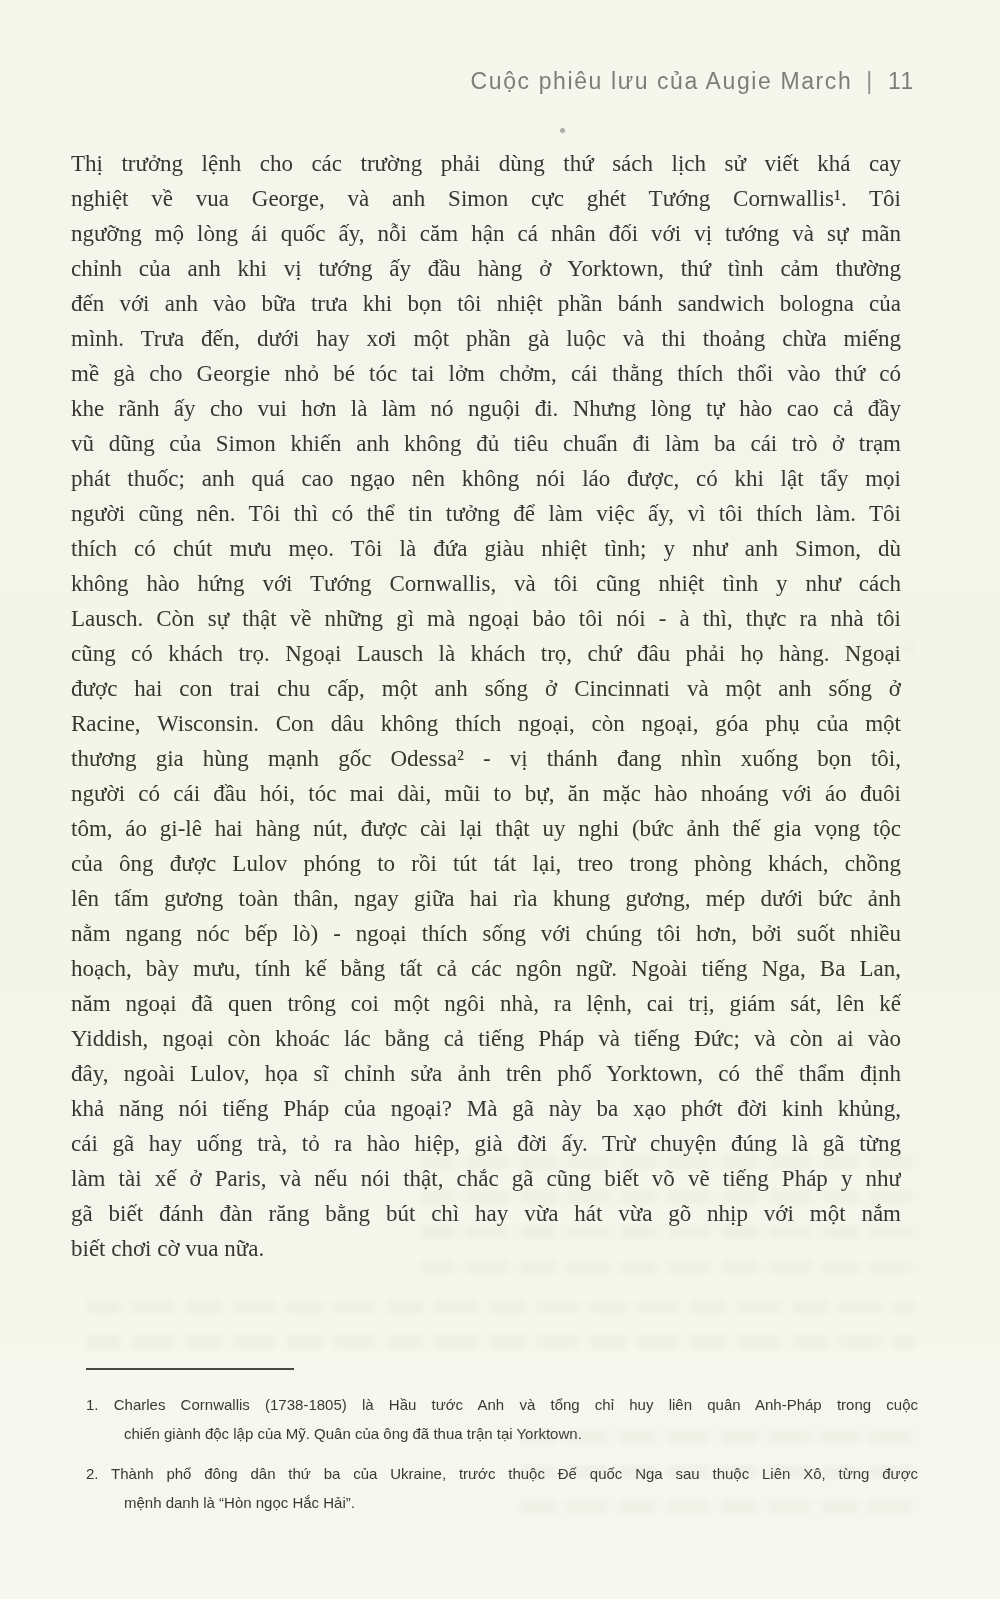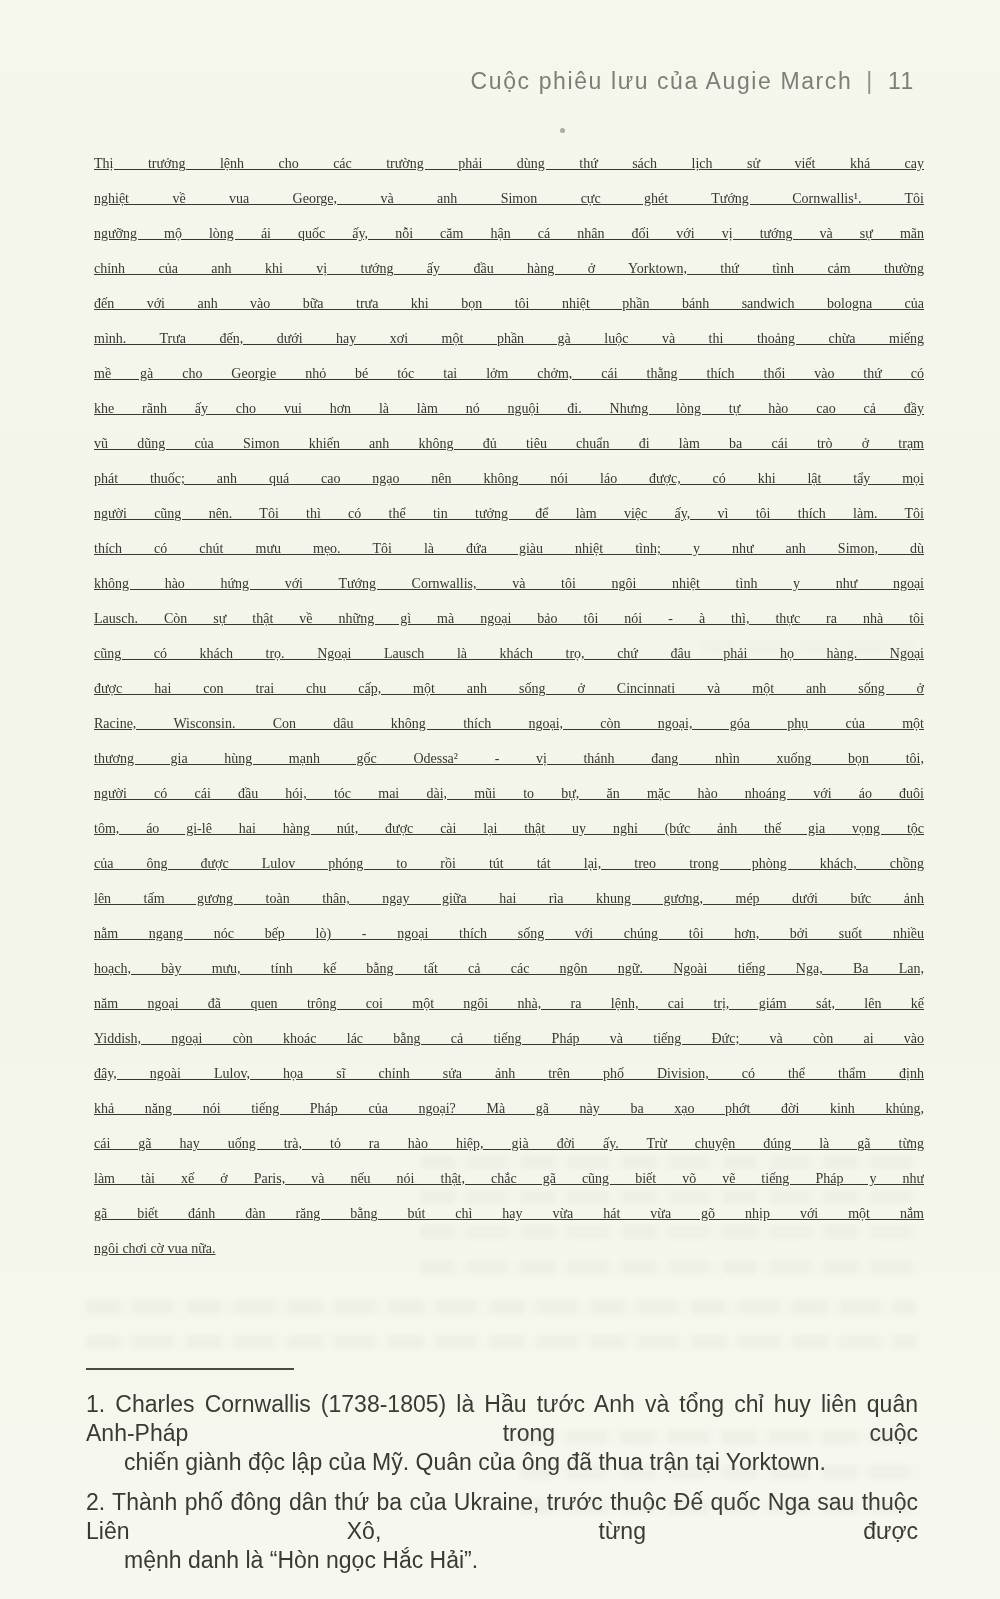--- a/index.html
+++ b/index.html
@@ -29,45 +29,44 @@
     font-size:23px;
     font-weight:400;
     letter-spacing:1.6px;
     color:var(--header-text);
     white-space:nowrap;
   }
   .header .sep{margin:0 14px;color:#8f8f88;}
   
   .body{
     position:absolute;
-    top:146px;left:94px;
+    top:146px;left:71px;
     width:830px;
     color:var(--body-text);
-    font-size:14px;
-    text-decoration:underline;
+    font-size:23px;
   }
   .body-line{
     height:35px;
     line-height:35px;
     text-align:justify;
     text-align-last:justify;
     white-space:normal;
     overflow:hidden;
   }
   .body-line.last{
     text-align-last:left;
   }
   
   .footnotes{
     position:absolute;
     top:1368px;left:86px;
     width:832px;
     font-family:"Liberation Sans","DejaVu Sans",sans-serif;
     color:var(--footnote-text);
-    font-size:23px;
+    font-size:15px;
   }
   .fn-divider{
     width:208px;height:2px;
     background:var(--divider);
     margin-bottom:20px;
   }
   .footnote{margin-bottom:11px;}
   .fn-line{
     line-height:29px;
     text-align:justify;
@@ -117,40 +116,40 @@
       <div class="body-line">ngưỡng mộ lòng ái quốc ấy, nỗi căm hận cá nhân đối với vị tướng và sự mãn</div>
       <div class="body-line">chỉnh của anh khi vị tướng ấy đầu hàng ở Yorktown, thứ tình cảm thường</div>
       <div class="body-line">đến với anh vào bữa trưa khi bọn tôi nhiệt phần bánh sandwich bologna của</div>
       <div class="body-line">mình. Trưa đến, dưới hay xơi một phần gà luộc và thi thoảng chừa miếng</div>
       <div class="body-line">mề gà cho Georgie nhỏ bé tóc tai lởm chởm, cái thằng thích thổi vào thứ có</div>
       <div class="body-line">khe rãnh ấy cho vui hơn là làm nó nguội đi. Nhưng lòng tự hào cao cả đầy</div>
       <div class="body-line">vũ dũng của Simon khiến anh không đủ tiêu chuẩn đi làm ba cái trò ở trạm</div>
       <div class="body-line">phát thuốc; anh quá cao ngạo nên không nói láo được, có khi lật tẩy mọi</div>
       <div class="body-line">người cũng nên. Tôi thì có thể tin tưởng để làm việc ấy, vì tôi thích làm. Tôi</div>
       <div class="body-line">thích có chút mưu mẹo. Tôi là đứa giàu nhiệt tình; y như anh Simon, dù</div>
-      <div class="body-line">không hào hứng với Tướng Cornwallis, và tôi ngôi nhiệt tình y như ngoại</div>
+      <div class="body-line">không hào hứng với Tướng Cornwallis, và tôi cũng nhiệt tình y như cách</div>
       <div class="body-line">Lausch. Còn sự thật về những gì mà ngoại bảo tôi nói - à thì, thực ra nhà tôi</div>
       <div class="body-line">cũng có khách trọ. Ngoại Lausch là khách trọ, chứ đâu phải họ hàng. Ngoại</div>
       <div class="body-line">được hai con trai chu cấp, một anh sống ở Cincinnati và một anh sống ở</div>
       <div class="body-line">Racine, Wisconsin. Con dâu không thích ngoại, còn ngoại, góa phụ của một</div>
       <div class="body-line">thương gia hùng mạnh gốc Odessa² - vị thánh đang nhìn xuống bọn tôi,</div>
       <div class="body-line">người có cái đầu hói, tóc mai dài, mũi to bự, ăn mặc hào nhoáng với áo đuôi</div>
       <div class="body-line">tôm, áo gi-lê hai hàng nút, được cài lại thật uy nghi (bức ảnh thế gia vọng tộc</div>
       <div class="body-line">của ông được Lulov phóng to rồi tút tát lại, treo trong phòng khách, chồng</div>
       <div class="body-line">lên tấm gương toàn thân, ngay giữa hai rìa khung gương, mép dưới bức ảnh</div>
       <div class="body-line">nằm ngang nóc bếp lò) - ngoại thích sống với chúng tôi hơn, bởi suốt nhiều</div>
       <div class="body-line">hoạch, bày mưu, tính kế bằng tất cả các ngôn ngữ. Ngoài tiếng Nga, Ba Lan,</div>
       <div class="body-line">năm ngoại đã quen trông coi một ngôi nhà, ra lệnh, cai trị, giám sát, lên kế</div>
       <div class="body-line">Yiddish, ngoại còn khoác lác bằng cả tiếng Pháp và tiếng Đức; và còn ai vào</div>
-      <div class="body-line">đây, ngoài Lulov, họa sĩ chỉnh sửa ảnh trên phố Division, có thể thẩm định</div>
+      <div class="body-line">đây, ngoài Lulov, họa sĩ chỉnh sửa ảnh trên phố Yorktown, có thể thẩm định</div>
       <div class="body-line">khả năng nói tiếng Pháp của ngoại? Mà gã này ba xạo phớt đời kinh khủng,</div>
       <div class="body-line">cái gã hay uống trà, tỏ ra hào hiệp, già đời ấy. Trừ chuyện đúng là gã từng</div>
       <div class="body-line">làm tài xế ở Paris, và nếu nói thật, chắc gã cũng biết võ vẽ tiếng Pháp y như</div>
       <div class="body-line">gã biết đánh đàn răng bằng bút chì hay vừa hát vừa gõ nhịp với một nắm</div>
-      <div class="body-line last">ngôi chơi cờ vua nữa.</div>
+      <div class="body-line last">biết chơi cờ vua nữa.</div>
     </div>
 
   <div class="footnotes">
     <div class="fn-divider"></div>
     <div id="footnote-list">
         <div class="footnote">
           <div class="fn-line">1. Charles Cornwallis (1738-1805) là Hầu tước Anh và tổng chỉ huy liên quân Anh-Pháp trong cuộc</div>
           <div class="fn-line last">chiến giành độc lập của Mỹ. Quân của ông đã thua trận tại Yorktown.</div>
         </div>
         <div class="footnote">

